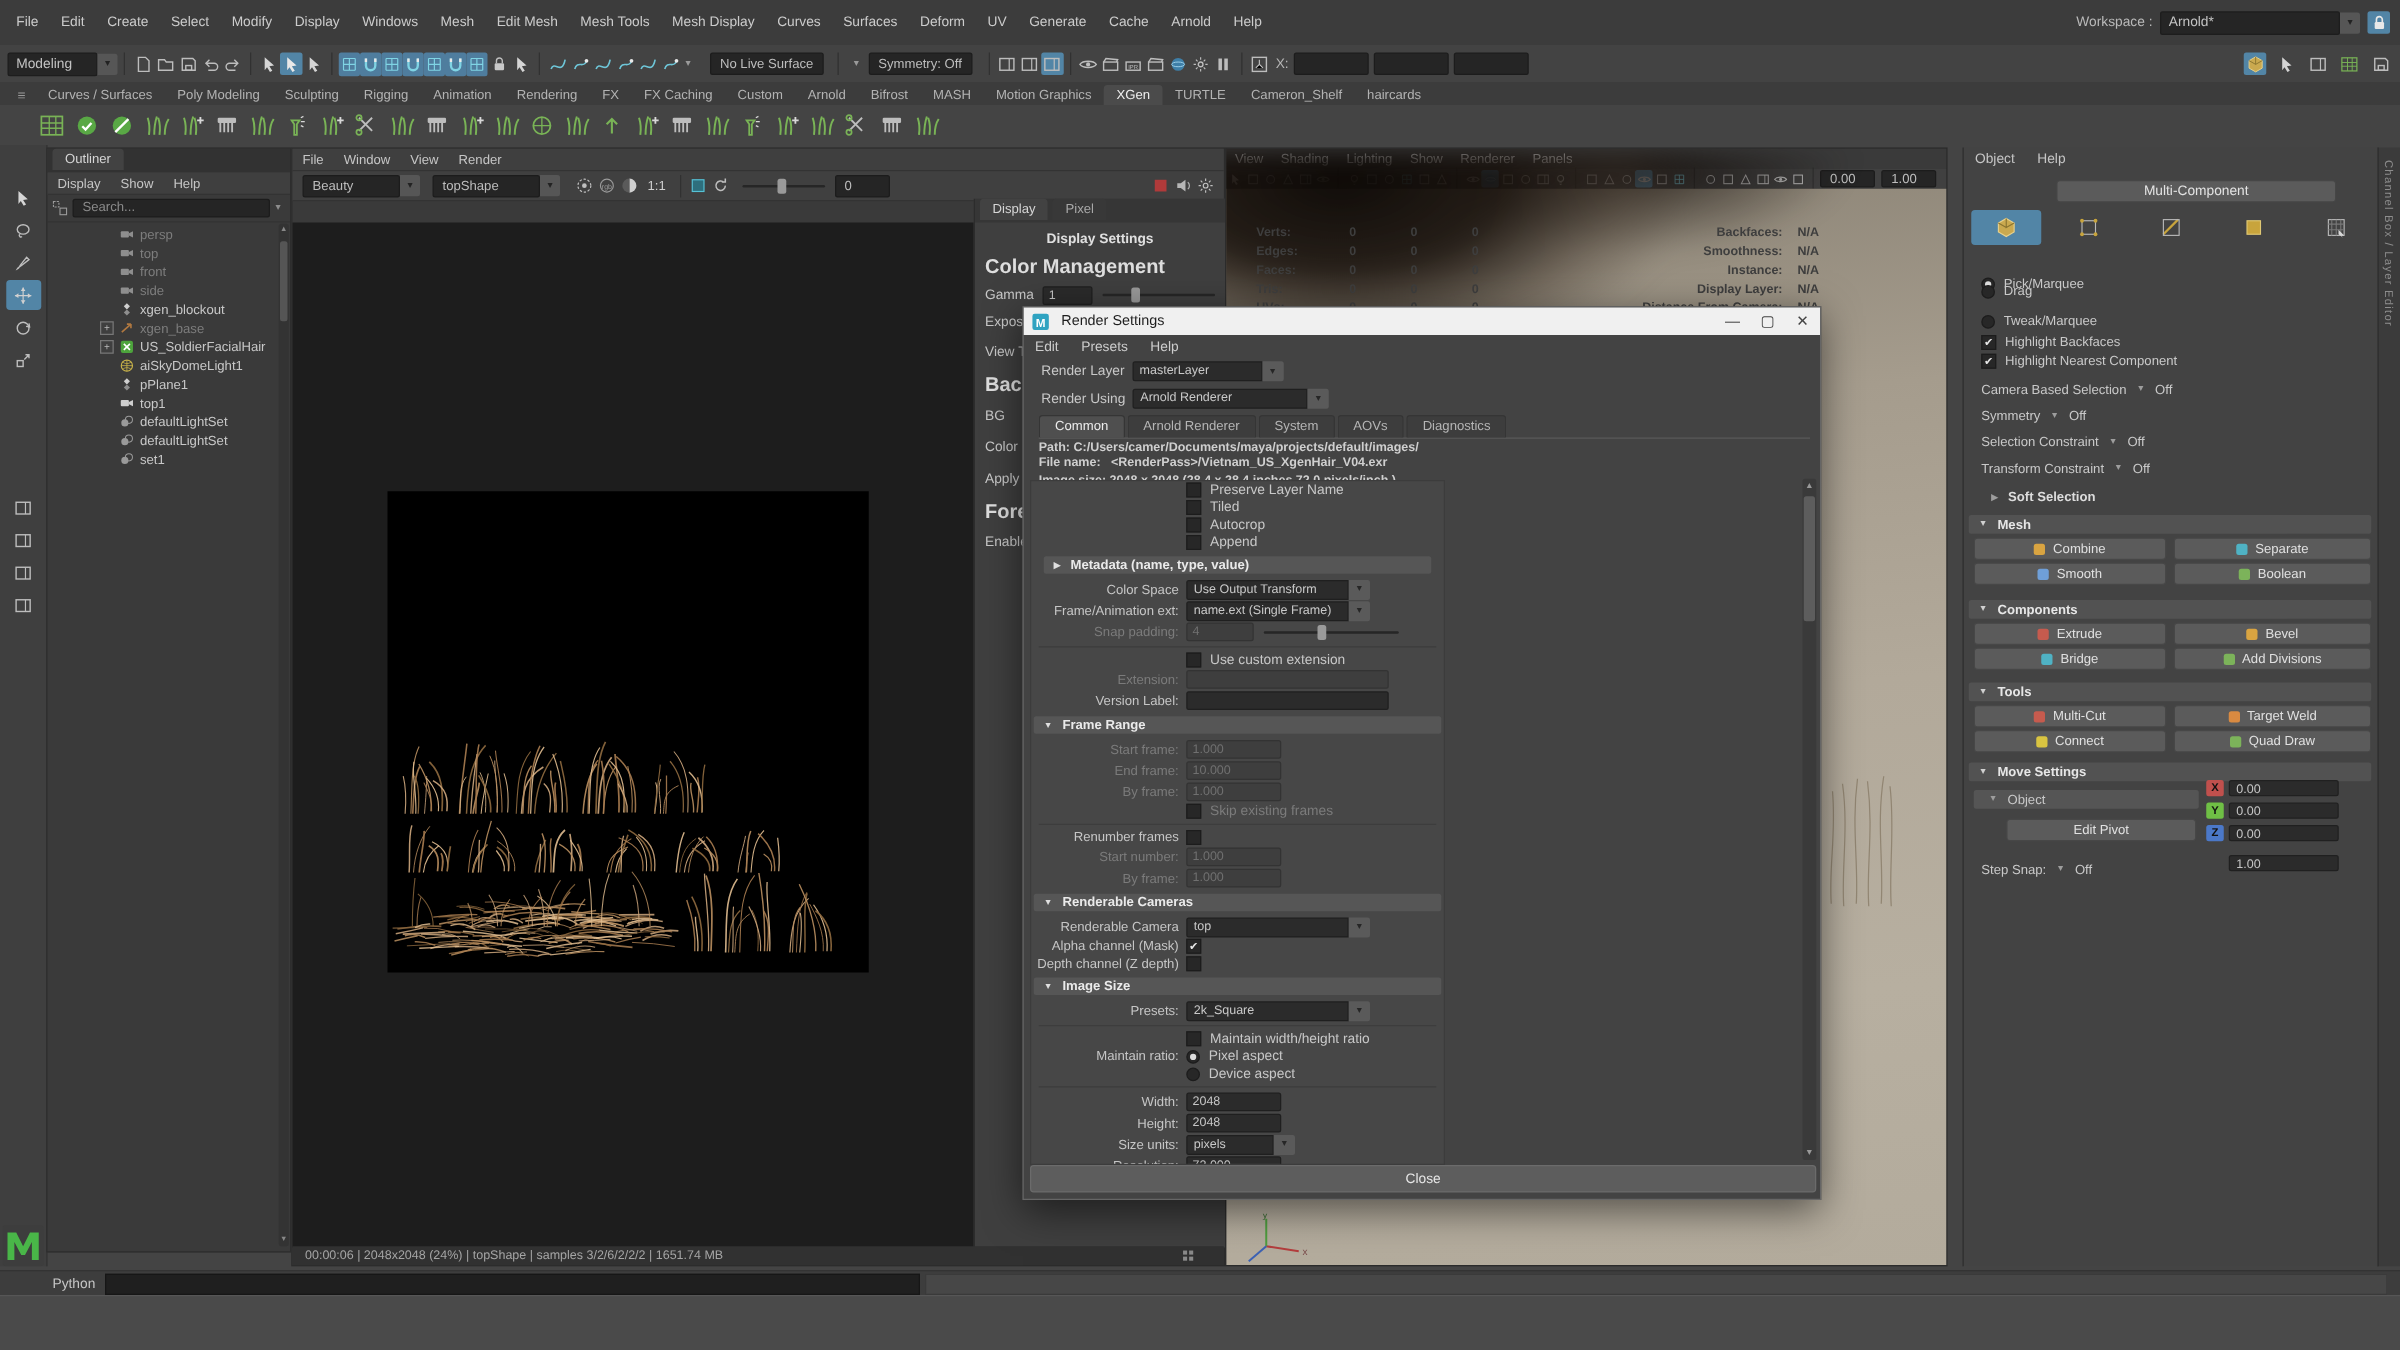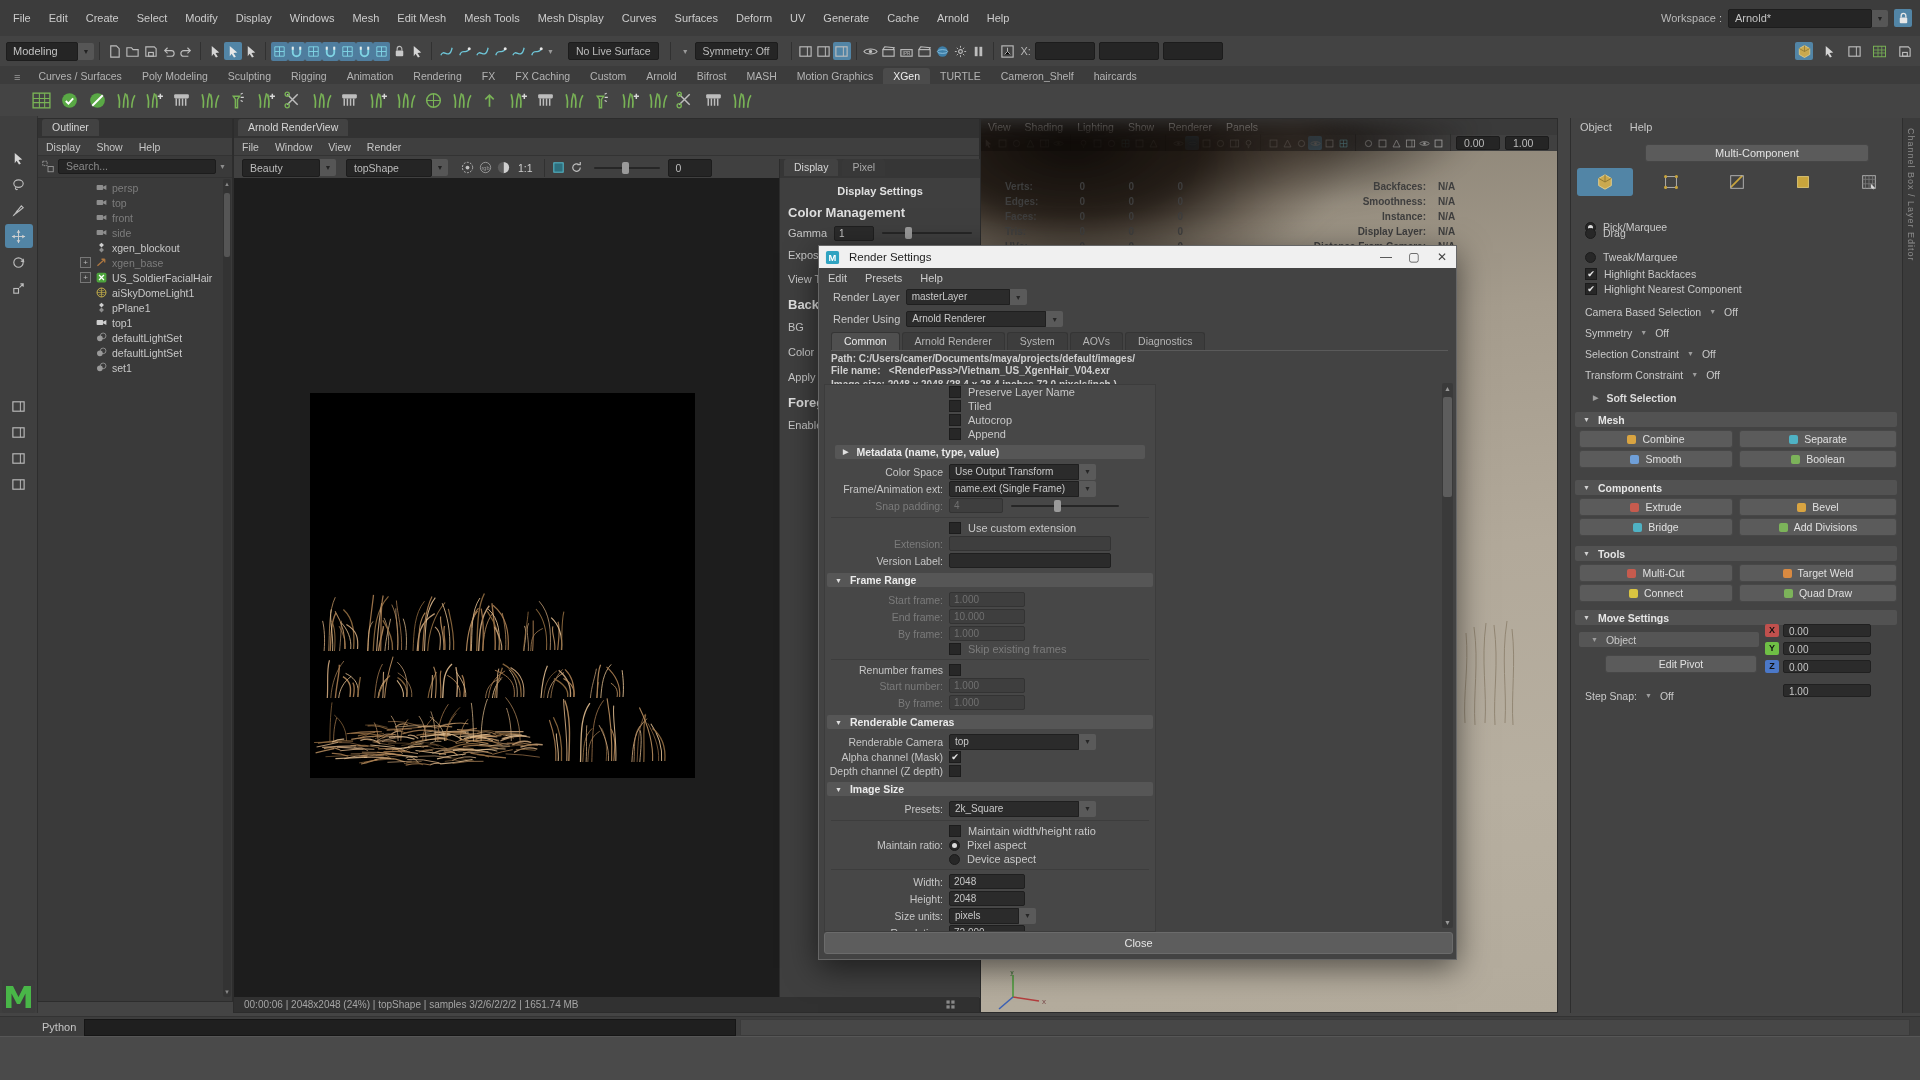--- a/index.html
+++ b/index.html
@@ -57,21 +57,21 @@
   #rvtools{height:23px;background:#404040;display:flex;align-items:center;border-bottom:1px solid #333;padding-left:8px}
   #rvcanvas{position:absolute;left:0;top:59px;width:545px;height:820px;background:#1d1d1d;overflow:hidden}
   #rvimg{position:absolute;left:76px;top:215px;width:385px;height:385px;background:#000}
   #rvside{position:absolute;left:545px;top:40px;width:200px;height:839px;background:#3f3f3f;border-left:1px solid #2c2c2c}
   #rvstatus{position:absolute;left:0;bottom:0;width:745px;height:15px;background:#313131;color:#a5a5a5;font-size:10px;line-height:15px;padding-left:10px;box-sizing:border-box}
   .rvdrop{display:flex;align-items:center;margin-right:10px}
   .rvdrop .txtfield{width:62px}
   .sideRow{display:flex;align-items:center;height:22px;padding-left:8px}
   .slider{height:2px;background:#262626;border-radius:1px;position:relative;flex:1;margin:0 8px}
   .slider .hd{position:absolute;top:-5px;width:7px;height:12px;background:#9a9a9a;border-radius:2px}
-  .sechead{font-weight:bold;color:#dedede;padding:6px 0 2px 8px;font-size:13px}
+  .sechead{font-weight:bold;color:#dedede;padding:6px 0 2px 8px;font-size:16px}
   
   #vp{left:980px;top:118px;width:578px;height:895px;background:#3a3a3a;overflow:hidden;border:1px solid #2c2c2c;box-sizing:border-box}
   #vpmenus{height:16px;background:#3a3a3a;display:flex;align-items:center}
   #vpmenus span{padding:0 7px;color:#c4c4c4;font-size:10.5px}
   #vpicons{height:16px;background:#404040;display:flex;align-items:center;border-bottom:1px solid #333}
   #vpicons .ic{width:14px;height:14px}
   #vpicons .ic svg{width:11px;height:11px}
   #vpview{position:absolute;left:0;top:32px;width:578px;height:863px;
      background:linear-gradient(175deg,#8d8577 0%,#a59c8d 22%,#b2a99a 48%,#b7afa0 75%,#b3ab9c 100%)}
   #vpblob{position:absolute;left:-40px;top:-30px;width:660px;height:290px;filter:blur(10px);
@@ -842,23 +842,20 @@
         </div>
       </div>
     <div class="vscroll">
       <span class="ar" style="top:0">▲</span>
       <div class="thumb"></div>
       <span class="ar" style="bottom:0">▼</span>
     </div>
   </div>
 
   <div id="rv" class="abs">
-    <div class="paneltabbar">
-      <span class="paneltab">Arnold RenderView</span>
-    </div>
     <div class="panelmenus" id="rv-menus">
         <span>File</span>
         <span>Window</span>
         <span>View</span>
         <span>Render</span>
       </div>
     <div id="rvtools">
       <span class="rvdrop">
         <span class="txtfield">Beauty</span>
           <span class="ddarrow">▼</span>

